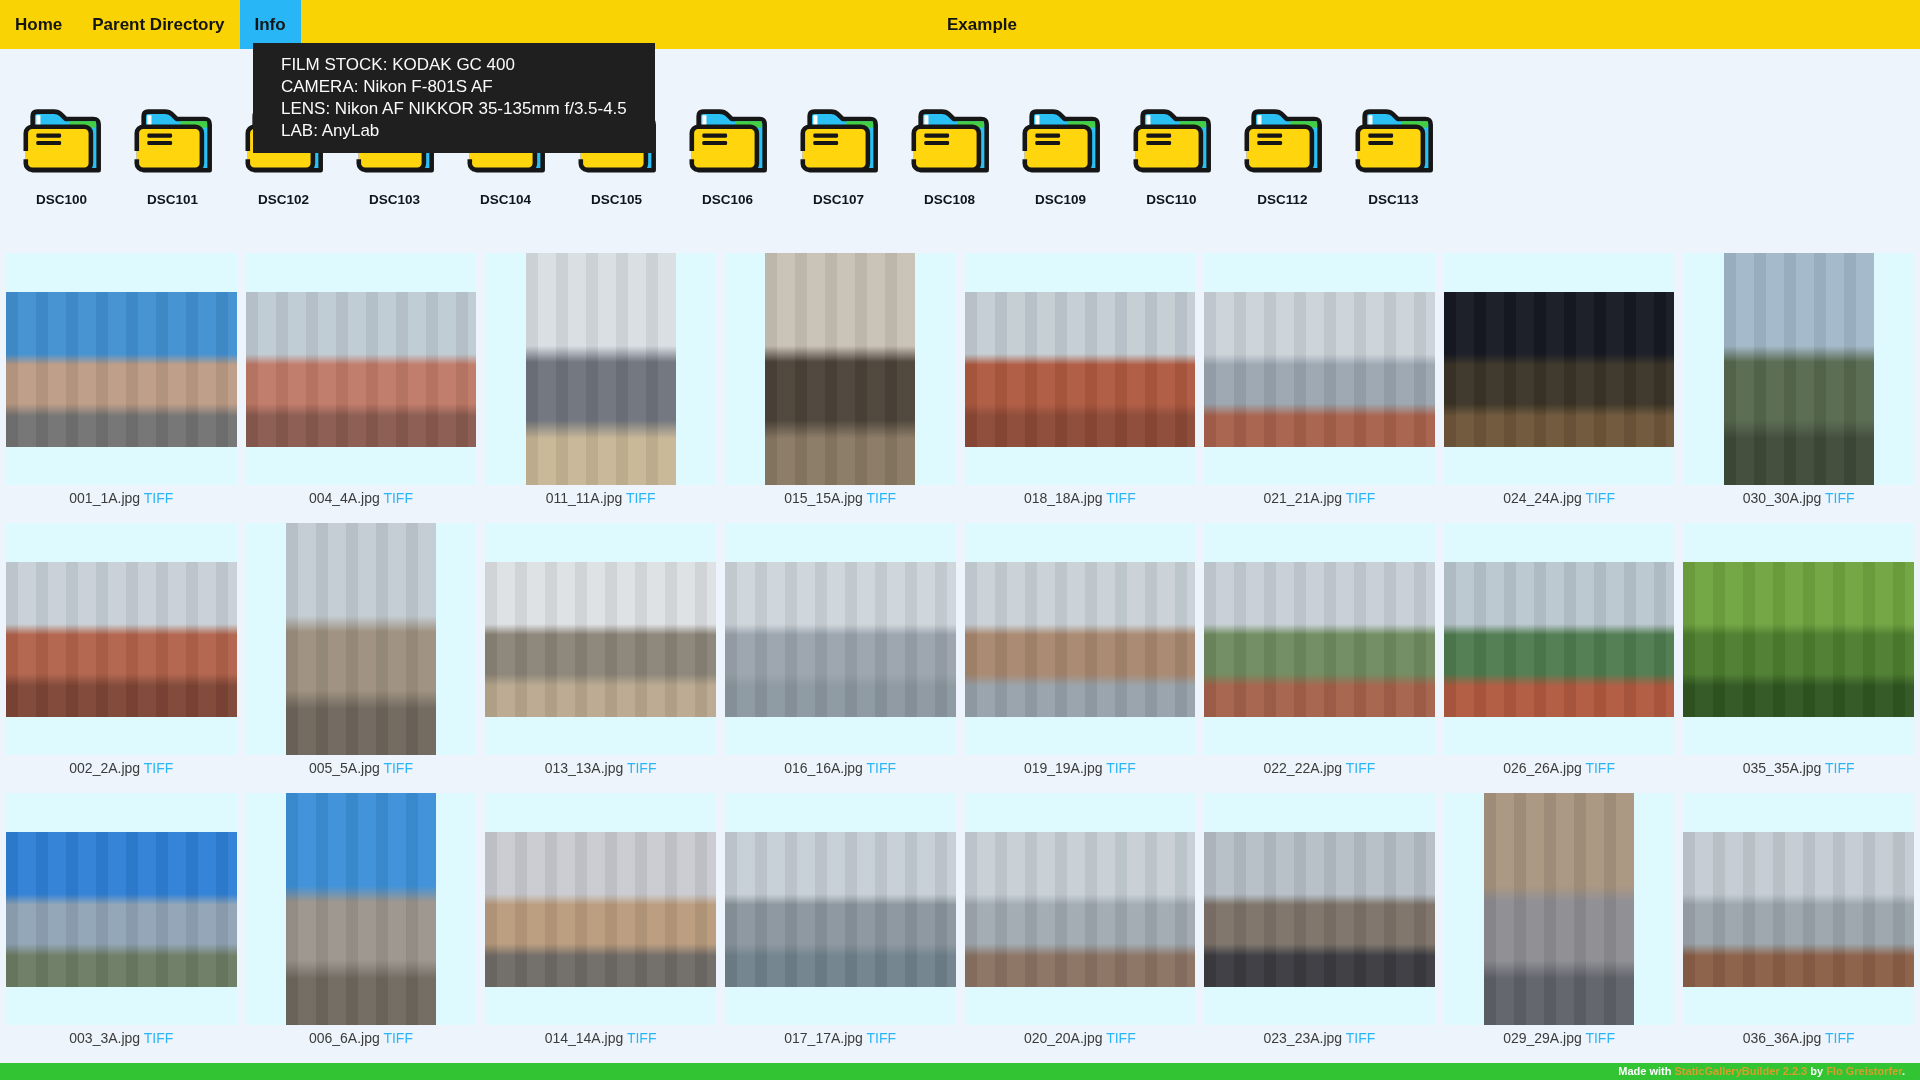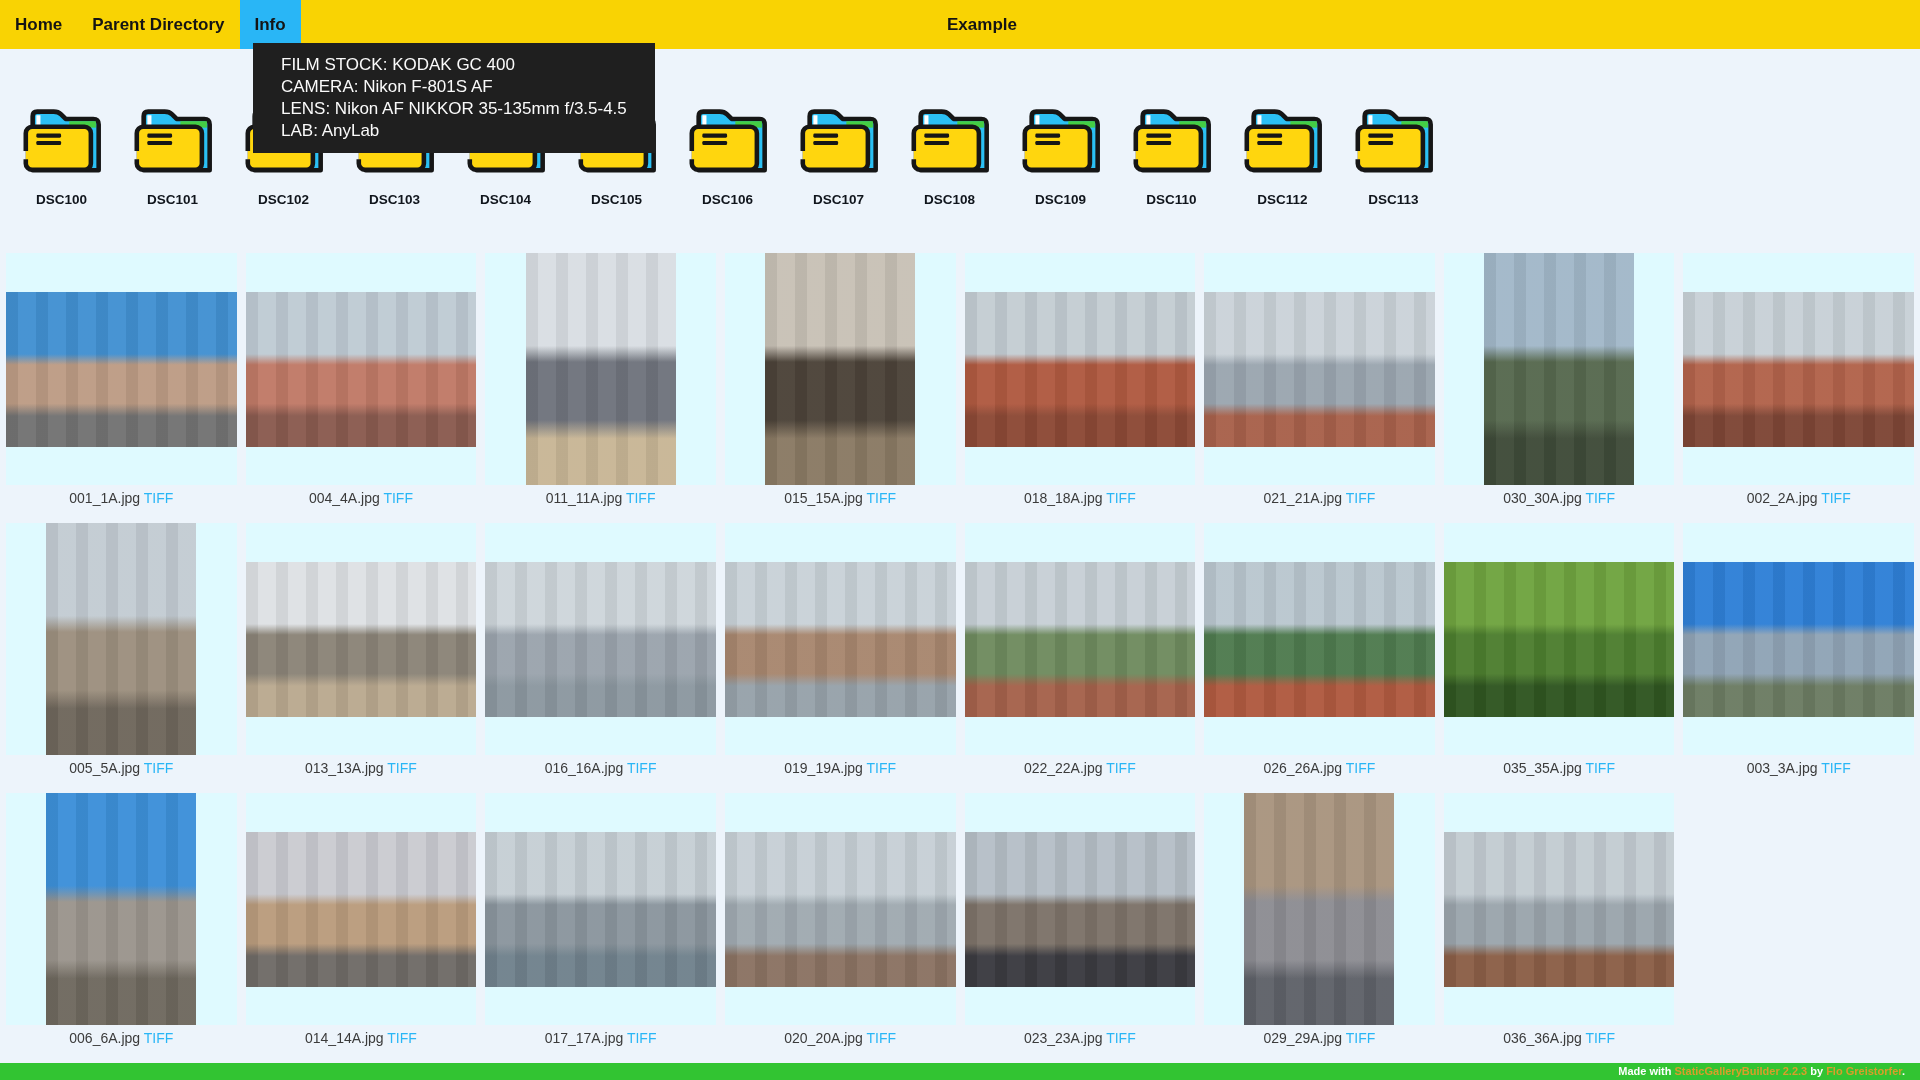--- a/index.html
+++ b/index.html
@@ -336,20 +336,26 @@
       <div class="caption"><span>018_18A.jpg</span> <span class="tiff-link">TIFF</span></div>
     </div>
     <div class="photo-cell">
       <div class="thumb-box">
         <div class="thumb landscape" style="background: repeating-linear-gradient(90deg, rgba(0, 0, 0, 0.06) 0px, rgba(0, 0, 0, 0.06) 12px, rgba(255, 255, 255, 0.03) 12px, rgba(255, 255, 255, 0.03) 30px), linear-gradient(rgb(203, 211, 217) 0%, rgb(203, 211, 217) 40%, rgb(155, 166, 176) 47%, rgb(155, 166, 176) 72%, rgb(168, 97, 75) 80%, rgb(168, 97, 75) 100%);"></div>
       </div>
       <div class="caption"><span>021_21A.jpg</span> <span class="tiff-link">TIFF</span></div>
     </div>
     <div class="photo-cell">
       <div class="thumb-box">
+        <div class="thumb landscape" style="background: repeating-linear-gradient(90deg, rgba(0, 0, 0, 0.06) 0px, rgba(0, 0, 0, 0.06) 12px, rgba(255, 255, 255, 0.03) 12px, rgba(255, 255, 255, 0.03) 30px), linear-gradient(rgb(23, 26, 35) 0%, rgb(23, 26, 35) 40%, rgb(59, 52, 39) 47%, rgb(59, 52, 39) 72%, rgb(110, 86, 58) 80%, rgb(110, 86, 58) 100%);"></div>
+      </div>
+      <div class="caption"><span>024_24A.jpg</span> <span class="tiff-link">TIFF</span></div>
+    </div>
+    <div class="photo-cell">
+      <div class="thumb-box">
         <div class="thumb portrait" style="background: repeating-linear-gradient(90deg, rgba(0, 0, 0, 0.06) 0px, rgba(0, 0, 0, 0.06) 12px, rgba(255, 255, 255, 0.03) 12px, rgba(255, 255, 255, 0.03) 30px), linear-gradient(rgb(162, 184, 201) 0%, rgb(162, 184, 201) 40%, rgb(87, 105, 79) 47%, rgb(87, 105, 79) 72%, rgb(63, 75, 57) 80%, rgb(63, 75, 57) 100%);"></div>
       </div>
       <div class="caption"><span>030_30A.jpg</span> <span class="tiff-link">TIFF</span></div>
     </div>
     <div class="photo-cell">
       <div class="thumb-box">
         <div class="thumb landscape" style="background: repeating-linear-gradient(90deg, rgba(0, 0, 0, 0.06) 0px, rgba(0, 0, 0, 0.06) 12px, rgba(255, 255, 255, 0.03) 12px, rgba(255, 255, 255, 0.03) 30px), linear-gradient(rgb(200, 209, 215) 0%, rgb(200, 209, 215) 40%, rgb(178, 99, 75) 47%, rgb(178, 99, 75) 72%, rgb(126, 70, 54) 80%, rgb(126, 70, 54) 100%);"></div>
       </div>
       <div class="caption"><span>002_2A.jpg</span> <span class="tiff-link">TIFF</span></div>
     </div>

